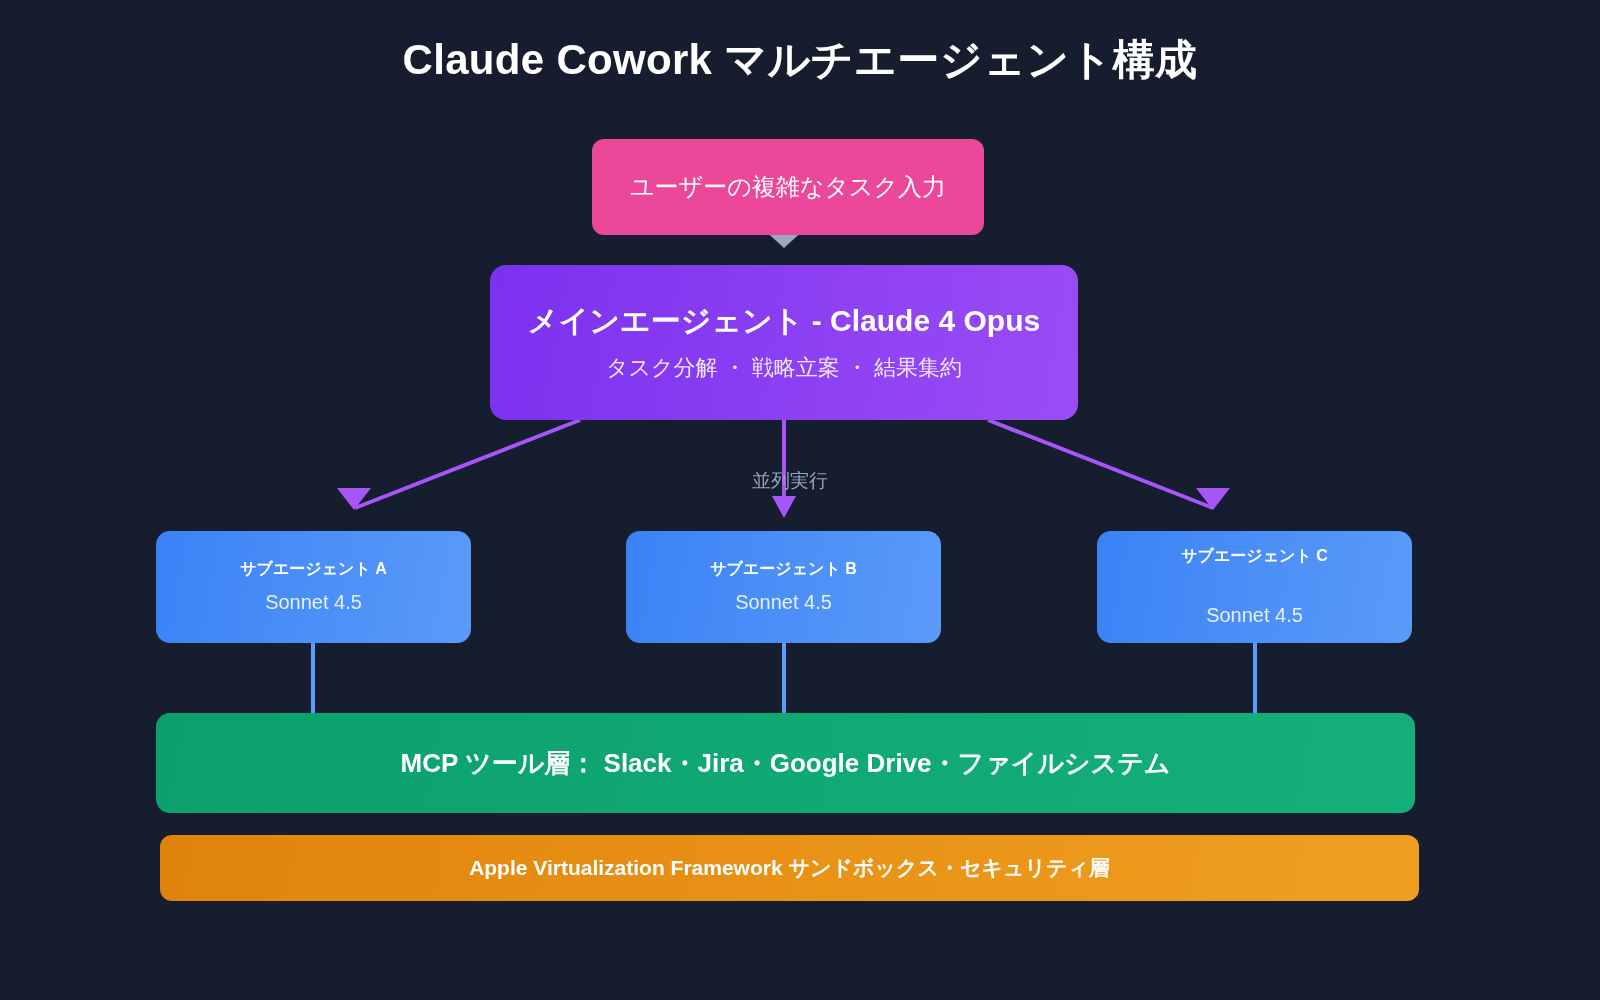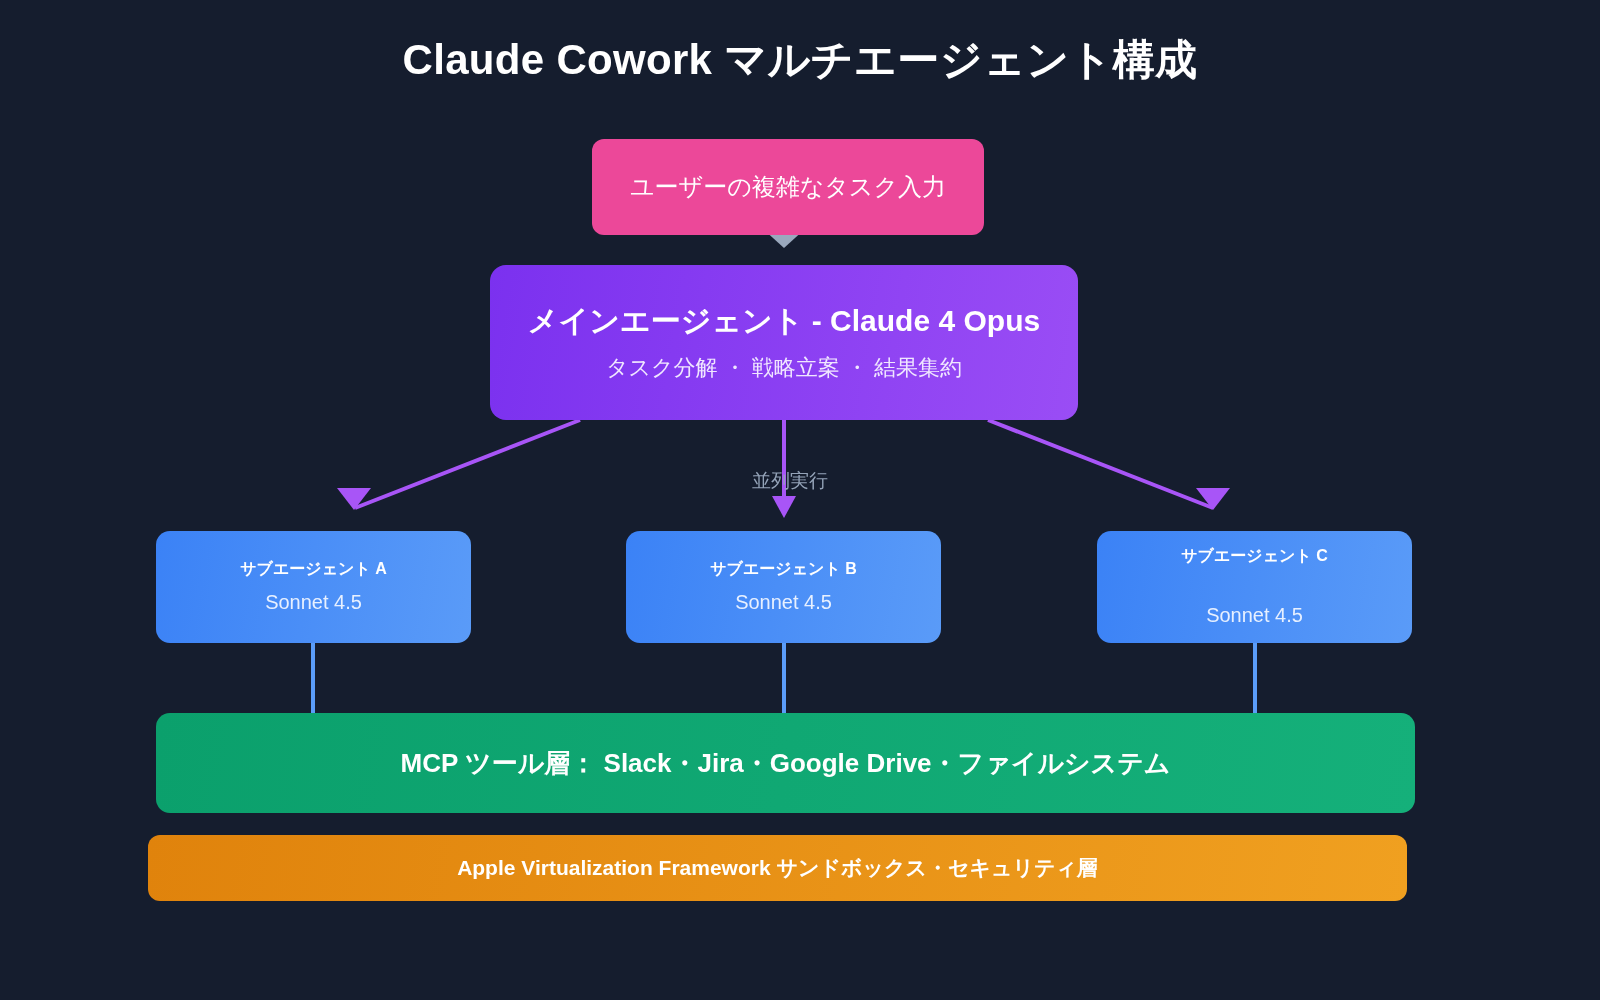--- a/index.html
+++ b/index.html
@@ -64,21 +64,21 @@
   
   #mcp-layer-node {
     left:156px; top:713px; width:1259px; height:100px;
     background:linear-gradient(100deg,#0ba06c 0%,#15b07a 100%);
     border-radius:14px;
   }
   #mcp-layer-node .t1 { font-size:26px; }
 
   
   #security-layer-node {
-    left:148px; top:835px; width:1259px; height:66px;
+    left:160px; top:835px; width:1259px; height:66px;
     background:linear-gradient(100deg,#e0830c 0%,#f0a020 100%);
     border-radius:12px;
   }
   #security-layer-node .t1 { font-size:21px; }
 
   
   .footer {
     position:absolute; left:0; top:924px; width:1600px;
     text-align:center;
     font-size:21px; color:#d4dbe8;

